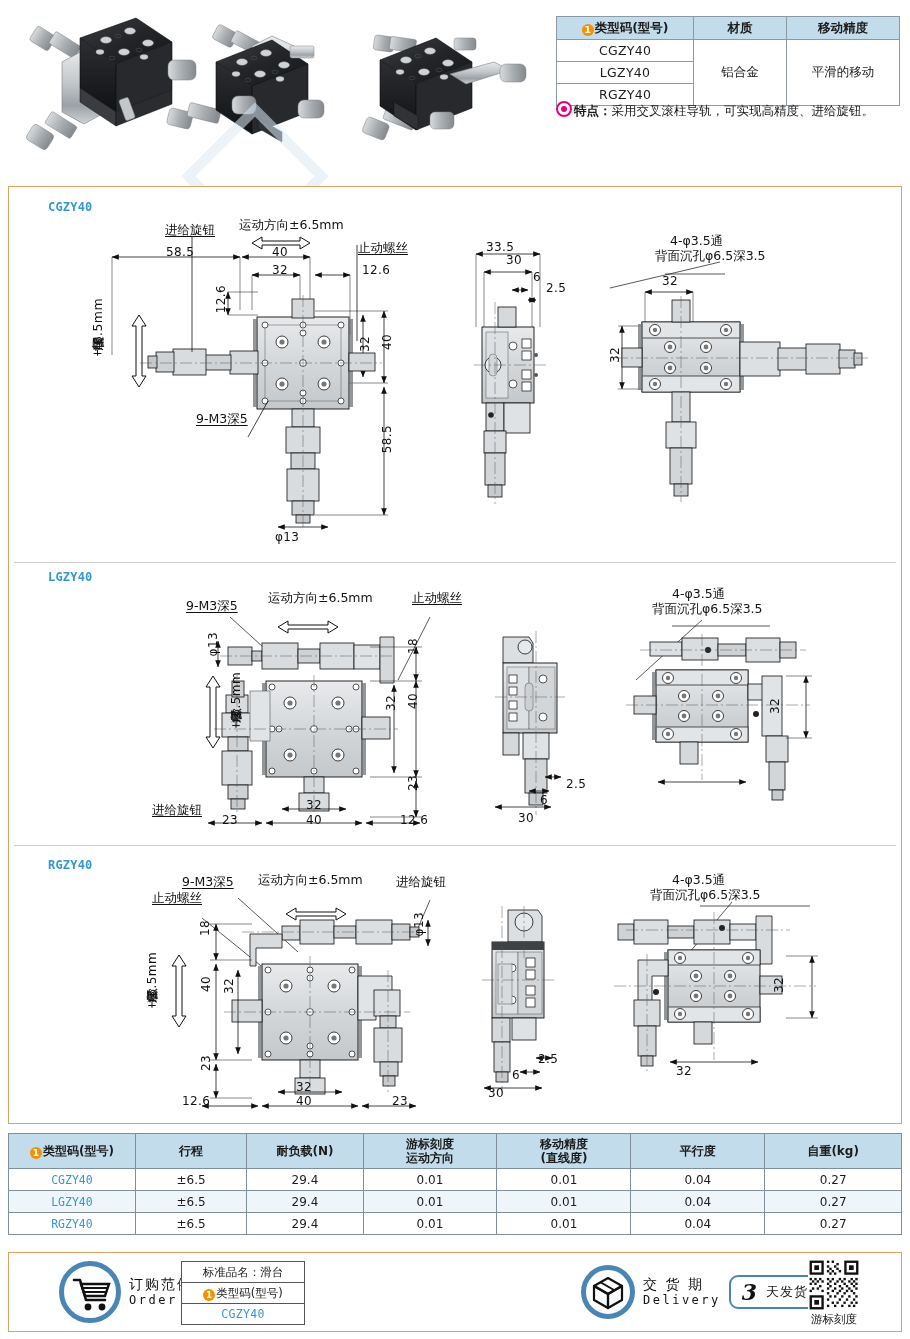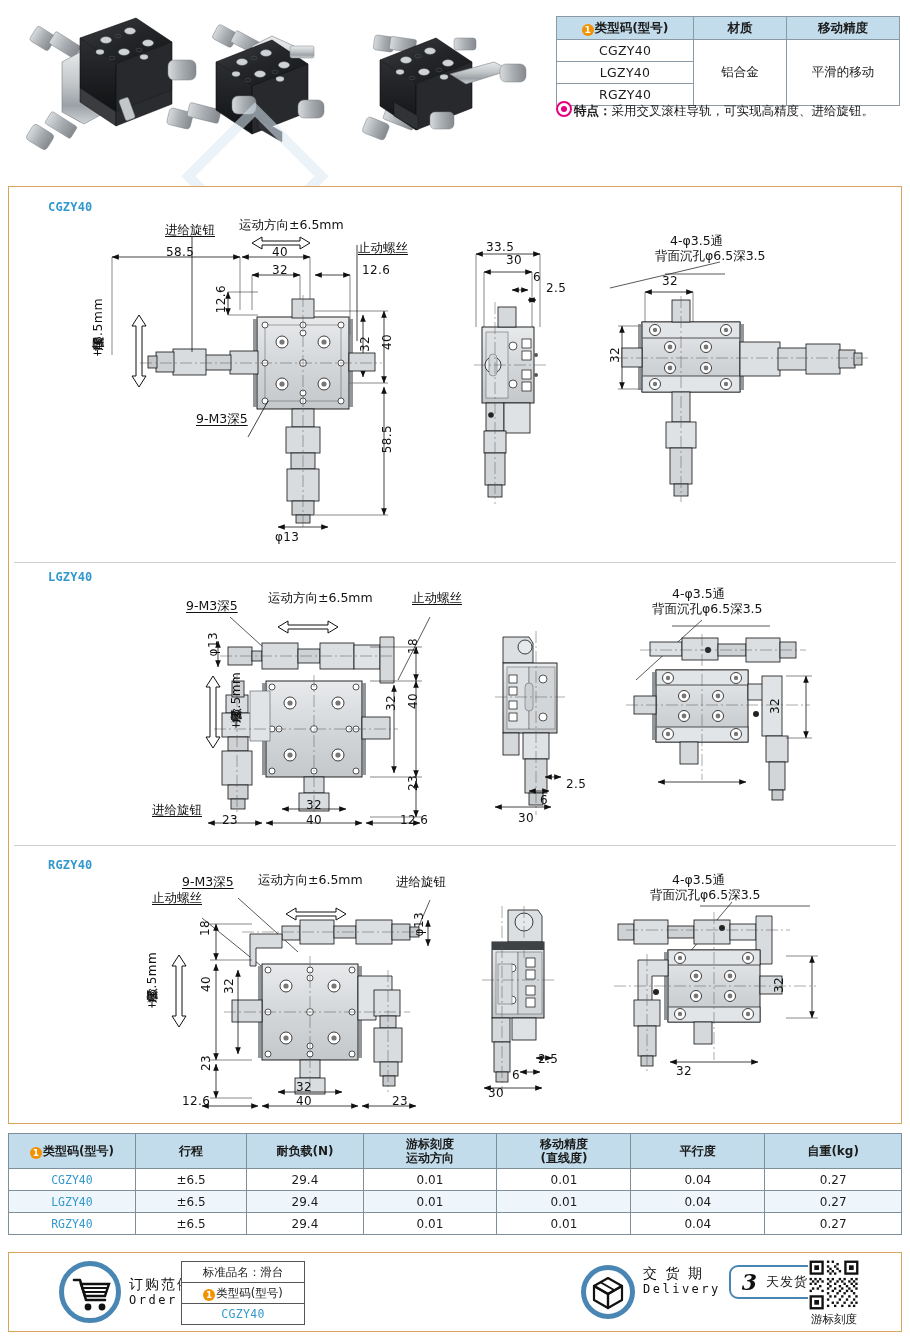--- a/index.html
+++ b/index.html
@@ -970,21 +970,21 @@
     </div>
   </div>
   <div class="abs ordbox" style="left:172px;top:8px;">
     <div>标准品名：滑台</div>
     <div>
       <span class="badge1">1</span><span>类型码(型号)</span>
     </div>
     <div class="modelcell" style="font-size:11.5px;">CGZY40</div>
   </div>
 
-  <div class="abs" style="left:572px;top:12px;display:flex;align-items:flex-start;gap:8px;">
+  <div class="abs" style="left:572px;top:12px;display:flex;align-items:center;gap:8px;">
     <div class="circ" style="width:54px;height:54px;">
       <svg width="44" height="44" viewBox="0 0 44 44" style="position:absolute;left:0;top:0;">
         <path d="M8 16 L22 8 L36 16 L22 24 Z" fill="none" stroke="#111" stroke-width="2.2" stroke-linejoin="round"></path>
         <path d="M8 16 L8 30 L22 38 L22 24 Z" fill="none" stroke="#111" stroke-width="2.2" stroke-linejoin="round"></path>
         <path d="M22 24 L36 16 L36 30 L22 38 Z" fill="none" stroke="#111" stroke-width="2.2" stroke-linejoin="round"></path>
         <path d="M14 12 L28 20" fill="none" stroke="#111" stroke-width="2"></path>
       </svg>
     </div>
     <div>
       <div class="cap-cn">交 货 期</div>

